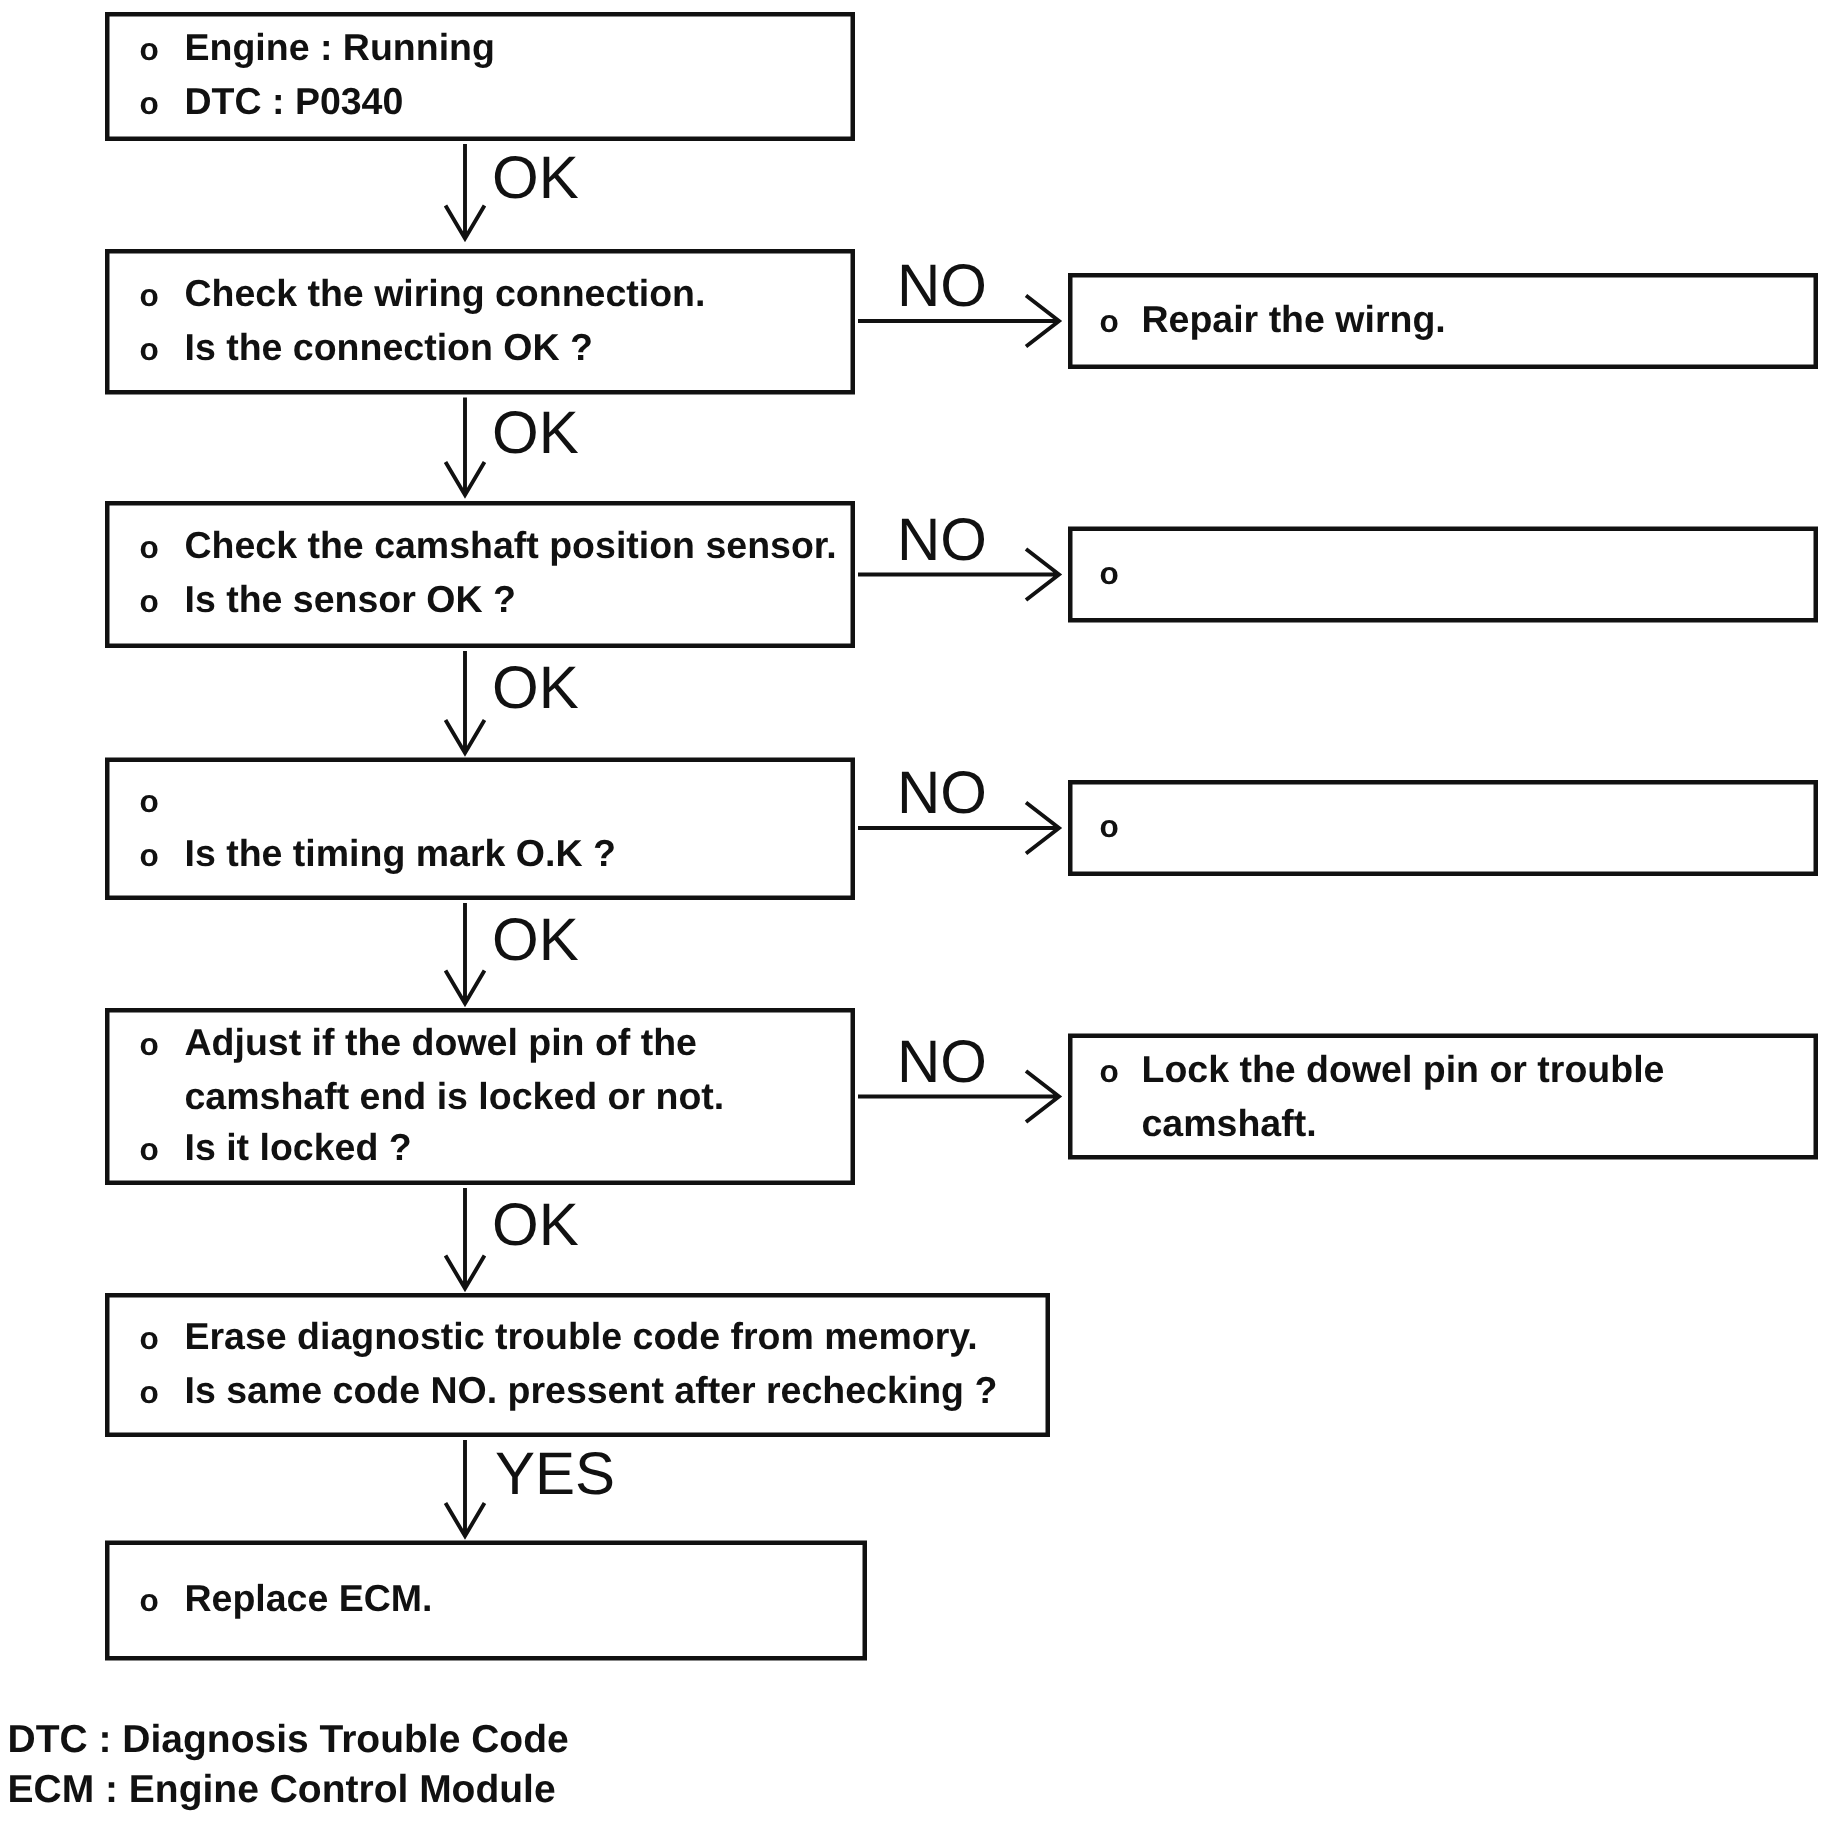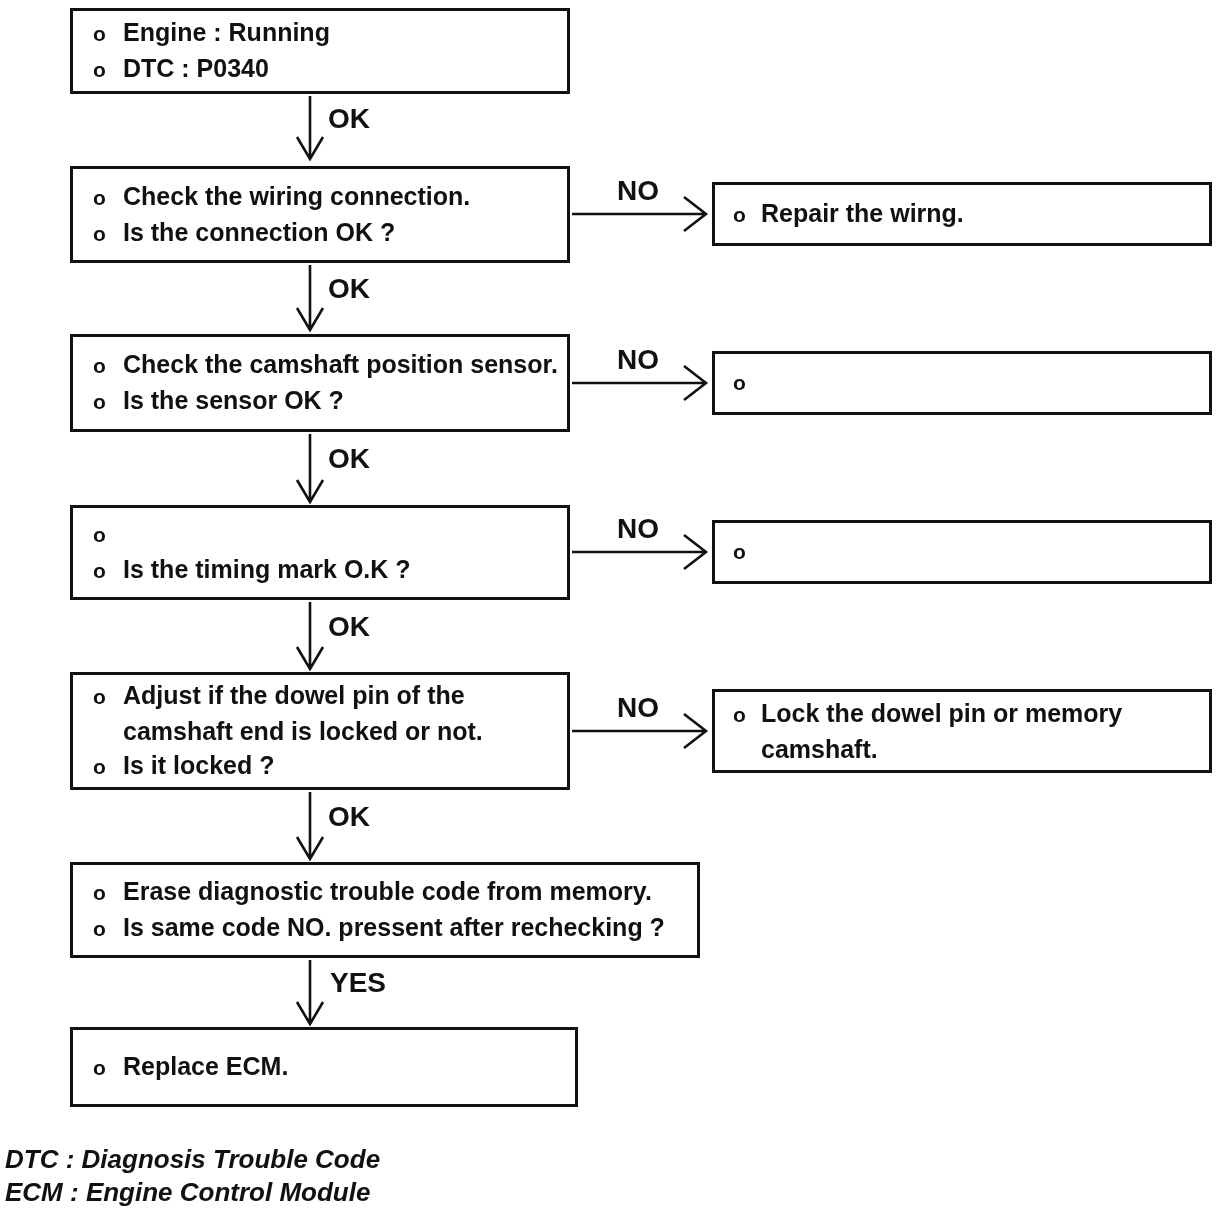--- a/index.html
+++ b/index.html
@@ -60,43 +60,42 @@
   
   .r1 { left: 712px; top: 182px;  width: 500px; height: 64px; padding-left: 18px; }
   .r2 { left: 712px; top: 351px;  width: 500px; height: 64px; padding-left: 18px; }
   .r3 { left: 712px; top: 520px;  width: 500px; height: 64px; padding-left: 18px; }
   .r4 { left: 712px; top: 689px;  width: 500px; height: 84px; padding-left: 18px; }
   .r1 .bullet, .r2 .bullet, .r3 .bullet, .r4 .bullet { width: 28px; }
   
   .flabel {
     position: absolute;
     z-index: 2;
-    font-size: 28px;
-    font-weight: bold;
+    font-size: 40px;
+    font-weight: normal;
     line-height: 30px;
     white-space: nowrap;
   }
   .ok1 { left: 328px; top: 104px; }
   .ok2 { left: 328px; top: 274px; }
   .ok3 { left: 328px; top: 444px; }
   .ok4 { left: 328px; top: 612px; }
   .ok5 { left: 328px; top: 802px; }
   .yes1 { left: 330px; top: 968px; }
-  .no-label { width: 80px; text-align: center; }
+  .no-label { width: 80px; text-align: left; }
   .no1 { left: 598px; top: 176px; }
   .no2 { left: 598px; top: 345px; }
   .no3 { left: 598px; top: 514px; }
   .no4 { left: 598px; top: 693px; }
   
   .legend {
     position: absolute;
     left: 5px;
     top: 1143px;
     z-index: 1;
-    font-style: italic;
   }
   .legend-line {
     font-size: 26px;
     font-weight: bold;
     line-height: 33px;
     white-space: nowrap;
   }
 </style>
 </head>
 <body>
@@ -187,21 +186,21 @@
       <span class="txt">camshaft end is locked or not.</span>
     </div>
     <div class="row">
       <span class="bullet">o</span>
       <span class="txt">Is it locked ?</span>
     </div>
   </div>
   <div class="box r4">
     <div class="row">
       <span class="bullet">o</span>
-      <span class="txt">Lock the dowel pin or memory</span>
+      <span class="txt">Lock the dowel pin or trouble</span>
     </div>
     <div class="row">
       <span class="bullet"></span>
       <span class="txt">camshaft.</span>
     </div>
   </div>
 
   <div class="box b6">
     <div class="row">
       <span class="bullet">o</span>

